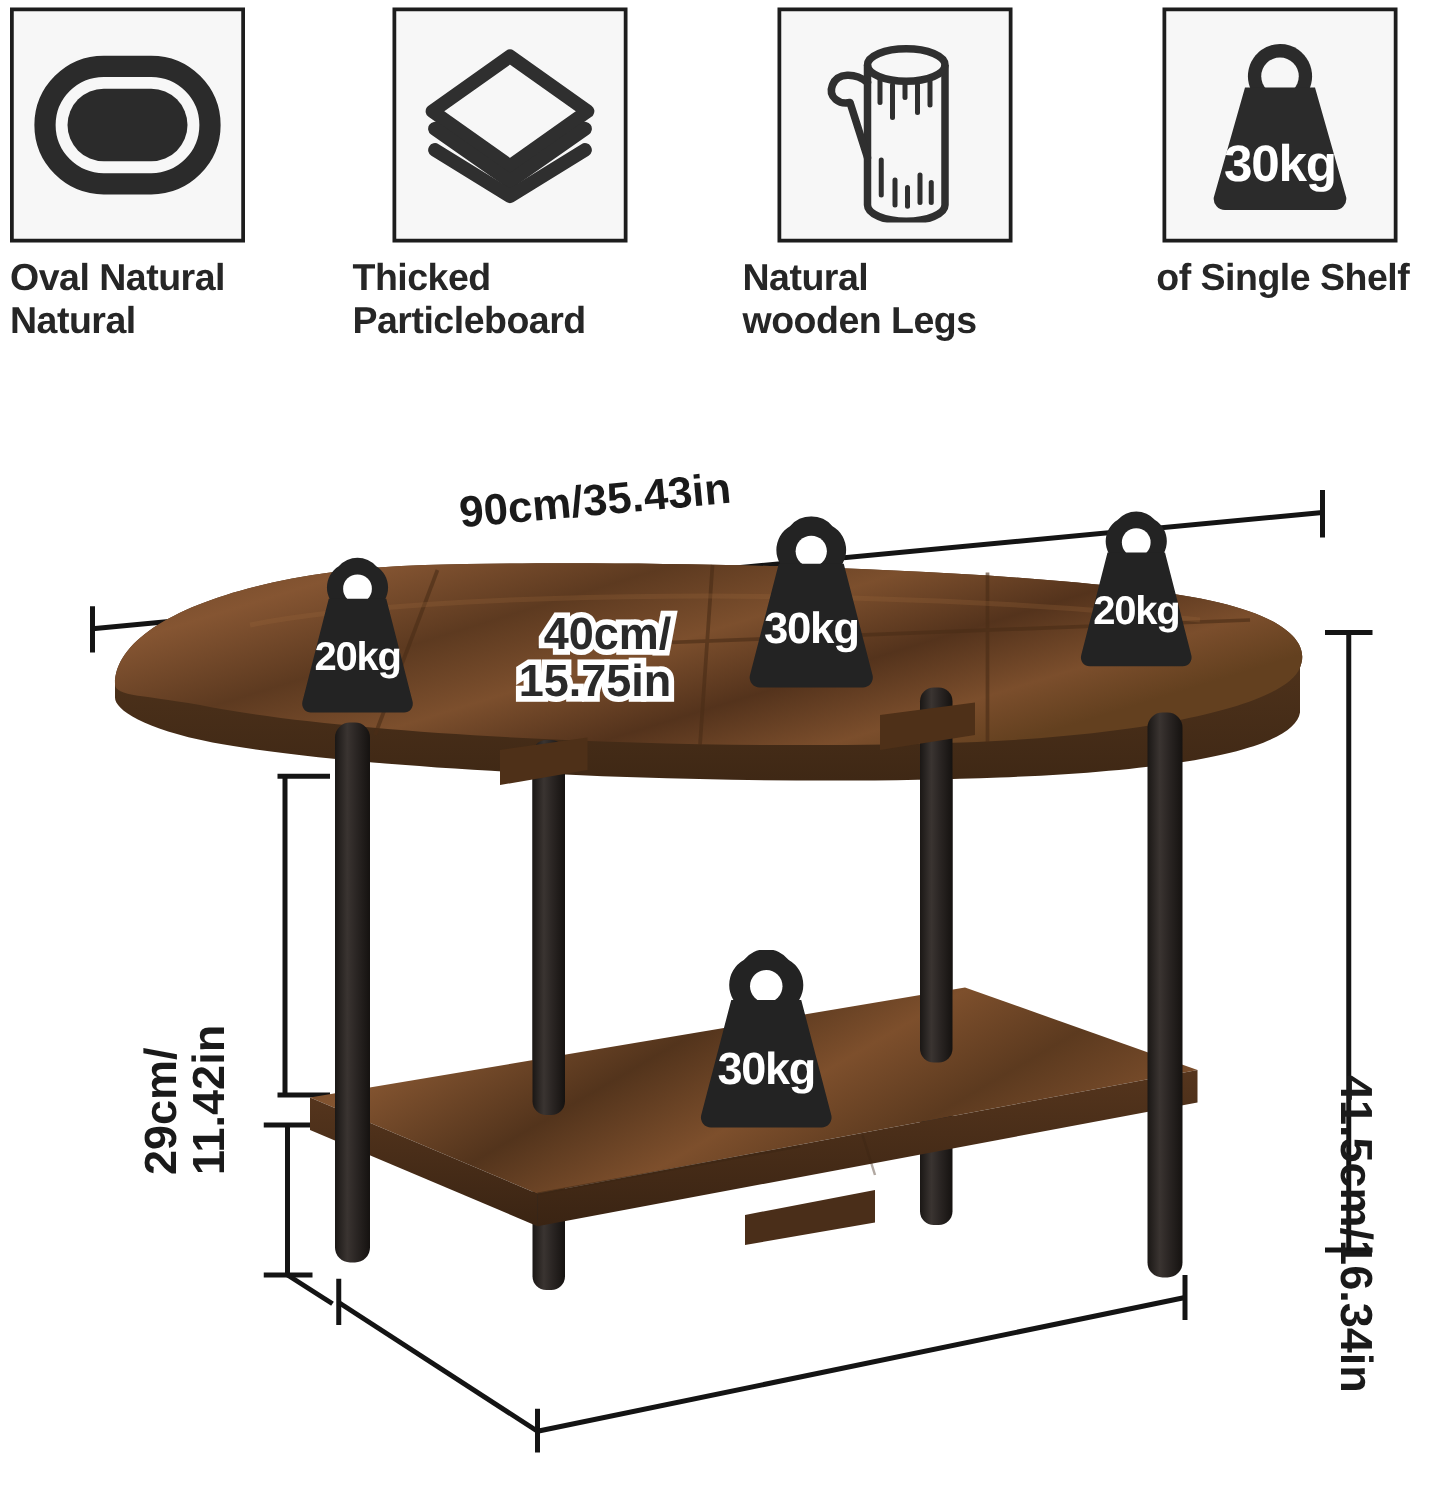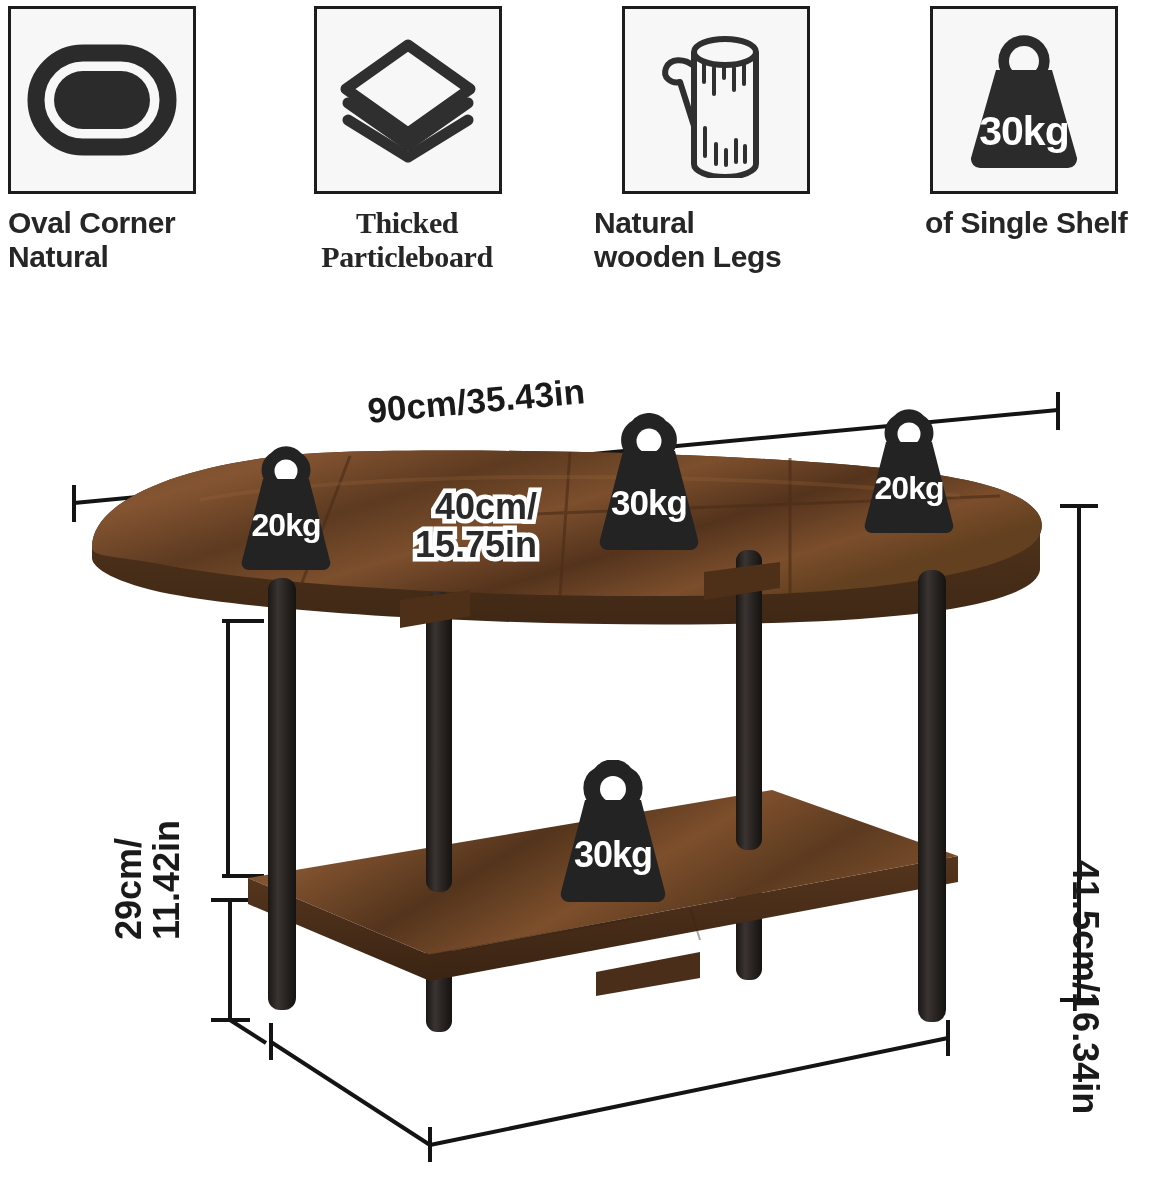--- a/index.html
+++ b/index.html
@@ -21,21 +21,21 @@
   .feature-label{
     margin-top:12px;width:250px;
     font-size:30px;font-weight:bold;line-height:1.12;
     color:#262626;letter-spacing:-0.4px;
   }
   .feature-label .l2{display:block;}
 
   #feature-1{left:8px;}
   #feature-1 .feature-label{text-align:left;}
   #feature-2{left:314px;}
-  #feature-2 .feature-label{text-align:center;margin-left:-32px;font-family:Liberation Serif, serif;}
+  #feature-2 .feature-label{margin-left:-32px;}
   #feature-3{left:622px;}
   #feature-3 .feature-label{text-align:left;margin-left:-28px;}
   #feature-4{left:930px;}
   #feature-4 .feature-label{text-align:left;margin-left:-5px;}
 
   .icon-svg{display:block;}
 
   
   #diagram{position:absolute;left:0;top:300px;width:1162px;height:900px;}
   #diagram-svg{position:absolute;left:0;top:0;}
@@ -85,21 +85,21 @@
   <div class="feature" id="feature-1">
     <div class="feature-box">
       <span>
         <svg class="icon-svg" width="150" height="112" viewBox="0 0 150 112">
           <rect x="9" y="9" width="132" height="94" rx="47" ry="47" fill="none" stroke="#2b2b2b" stroke-width="17"></rect>
           <rect x="27" y="27" width="96" height="58" rx="29" ry="29" fill="#2b2b2b"></rect>
         </svg>
       </span>
     </div>
     <div class="feature-label">
-      <span>Oval Corner</span>
+      <span>Oval Natural</span>
       <span class="l2">Natural</span>
     </div>
   </div>
 
   <div class="feature" id="feature-2">
     <div class="feature-box">
       <span>
         <svg class="icon-svg" width="142" height="126" viewBox="0 0 142 126">
           <path d="M71 8 L133 52 L71 96 L9 52 Z" fill="none" stroke="#2f2f2f" stroke-width="11" stroke-linejoin="round"></path>
           <path d="M11 66 L71 108 L131 66" fill="none" stroke="#2f2f2f" stroke-width="11" stroke-linejoin="round" stroke-linecap="round"></path>

